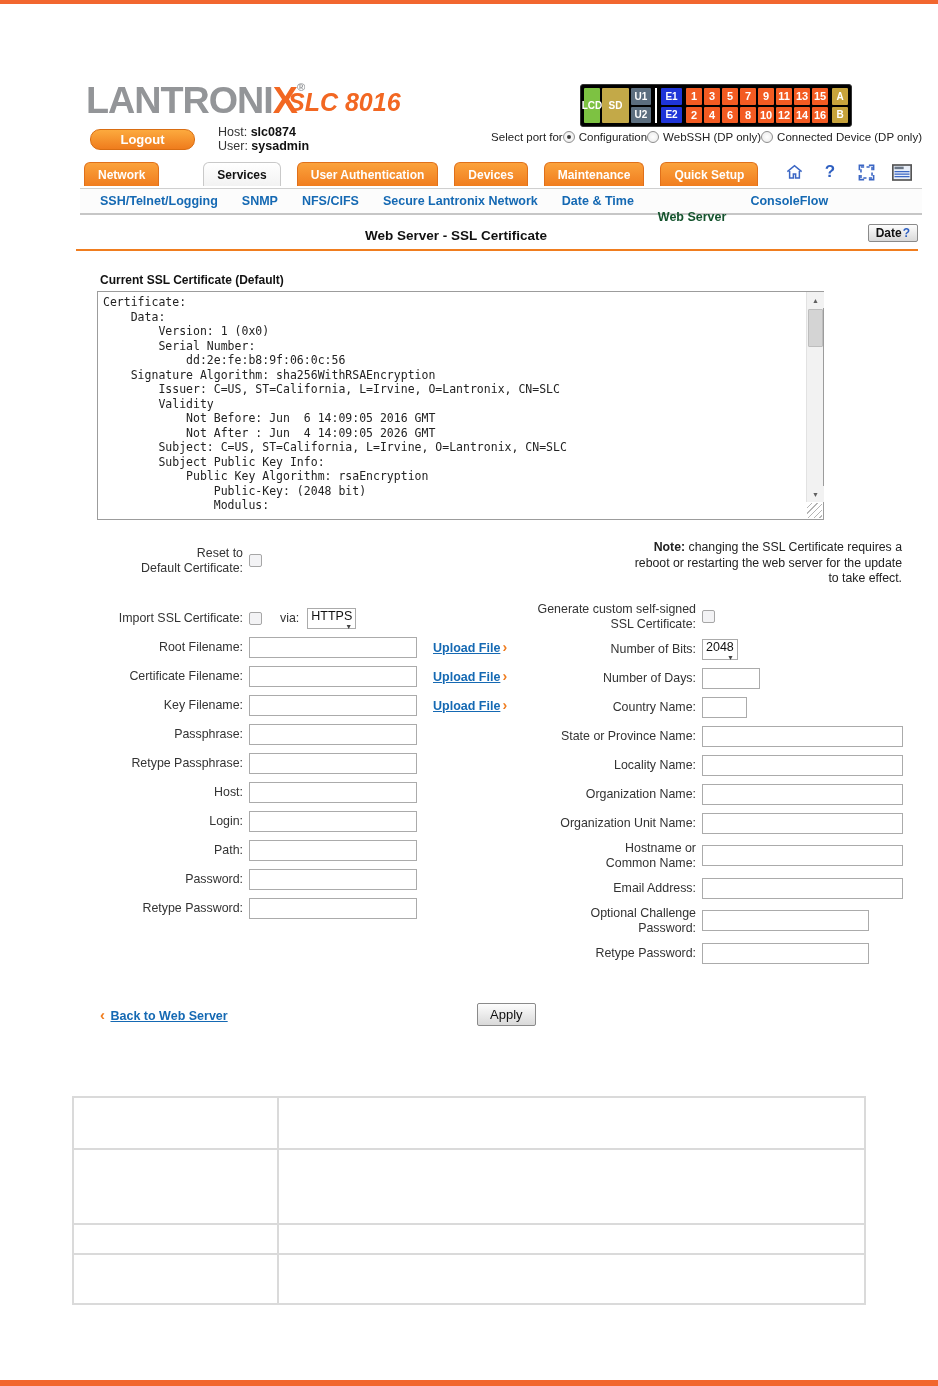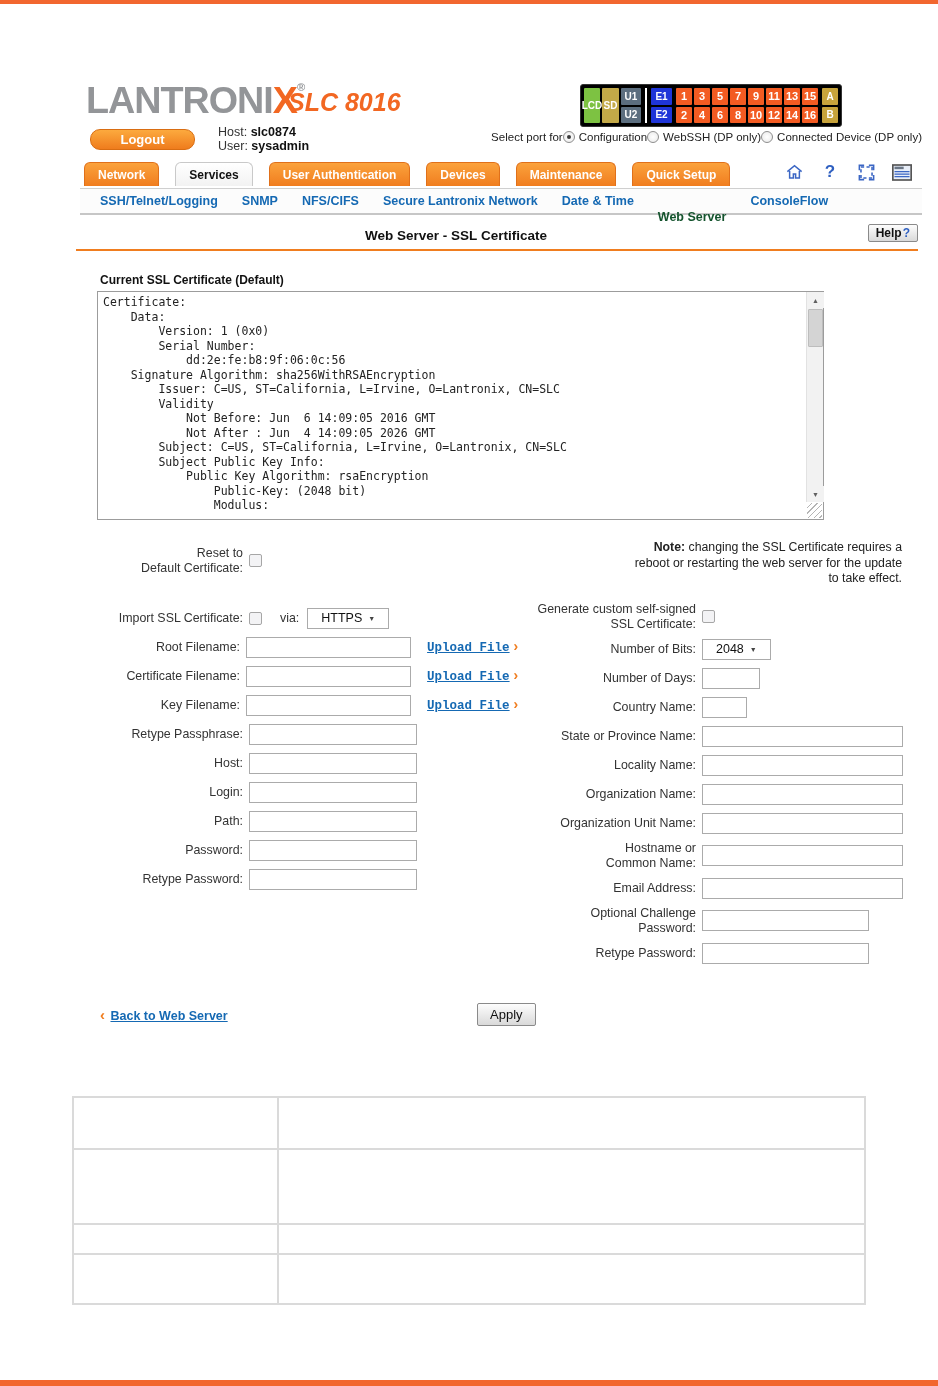--- a/index.html
+++ b/index.html
@@ -27,21 +27,21 @@
 
   
   .portbar { position:absolute; left:580px; top:84px; background:#000; border:1px solid #333;
              border-radius:3px; padding:3px; display:flex; align-items:stretch; height:43px; }
   .portbar .cell { display:flex; align-items:center; justify-content:center;
     color:#fff; font-weight:bold; font-size:10px; border-radius:1px; }
   .portbar .full { height:35px; }
   .portbar .col { display:flex; flex-direction:column; justify-content:space-between; height:35px; }
   .portbar .col .cell { height:16.5px; }
   .lcd { width:16px; background:#7dc242; }
-  .sd  { width:17px; background:#c3a948; margin-left:2px; }
+  .sd  { width:27px; background:#c3a948; margin-left:2px; }
   .ucol { margin-left:2px; } .ucol .cell { width:20px; background:#5c6e7f; }
   .vsep { width:2px; background:#fff; margin:0 4px; height:35px; }
   .ecol .cell { width:21px; background:#1f35d8; }
   .numgrid { display:grid; grid-template-columns:repeat(8,16px); grid-auto-rows:16.5px;
              gap:2px; margin-left:4px; }
   .numgrid .cell { background:#f35b22; font-size:11px; }
   .abcol { margin-left:4px; } .abcol .cell { width:16px; background:#c7a33b; }
 
   
   .portselect { position:absolute; right:16px; top:131px; display:flex; align-items:center;
@@ -50,21 +50,21 @@
   .radio { width:12px; height:12px; border:1px solid #8e8e8e; border-radius:50%;
            background:radial-gradient(#fff,#e8e8e8); position:relative; flex:0 0 auto; }
   .radio.sel::after { content:""; position:absolute; left:3px; top:3px; width:4px; height:4px;
            border-radius:50%; background:#3a3a3a; }
 
   
   .tabs { position:absolute; left:84px; top:162px; display:flex; gap:16px; }
   .tab { height:24px; line-height:24px; padding:0 13px; font-size:12px; font-weight:bold;
     color:#fff; background:linear-gradient(#fba23c,#f07d1f); border:1px solid #e0701a;
     border-bottom:none; border-radius:6px 6px 0 0; cursor:pointer; }
-  .tab.active { background:linear-gradient(#ffffff,#f2f2f2); color:#111; border-color:#c9c9c9; }
+  .tab.active { background:linear-gradient(#ffffff,#f2f2f2); color:#111; border-color:#c9c9c9;margin-left:28px; }
   .quickicons { position:absolute; right:26px; top:162px; display:flex; gap:16px; align-items:center; }
   .qicon { width:20px; height:20px; display:flex; align-items:center; justify-content:center; cursor:pointer; }
   .qicon.qmark { color:#2e5fc0; font-size:17px; font-weight:bold; }
 
   
   .subnav { position:absolute; left:80px; top:188px; width:842px; height:27px;
     background:#fcfcfc; border-top:1px solid #cfcfcf; border-bottom:2px solid #c6c6c6;
     display:flex; align-items:center; gap:24px; padding-left:20px;
     font-size:12.5px; font-weight:bold; }
   .subnav a { color:#1569b3; text-decoration:none; cursor:pointer; }
@@ -106,27 +106,27 @@
   .leftcol  { position:absolute; left:80px;  top:607px; width:440px; }
   .leftcol  .flbl { width:163px; }
   .rightcol { position:absolute; left:520px; top:602px; width:402px; }
   .rightcol .flbl { width:176px; }
   input[type=text] { height:21px; border:1px solid #ababab; font-size:12px; padding:0 4px;
                      font-family:"Liberation Sans",sans-serif; background:#fff; }
   .w-main { width:168px; } .w-lg { width:201px; } .w-md { width:167px; }
   .w-sm { width:58px; } .w-xs { width:45px; }
   .checkbox { width:13px; height:13px; border:1px solid #a6a6a6; background:#f3f3f5;
               border-radius:2px; display:inline-block; cursor:pointer; flex:0 0 auto; }
-  .select { display:inline-flex; align-items:center; justify-content:space-between;
-    border:1px solid #ababab; height:21px; background:#fff; padding:0 13px; font-size:12.5px;
-    color:#111; cursor:pointer; }
+  .select { display:inline-flex; align-items:flex-end; justify-content:space-between;
+    border:1px solid #ababab; height:21px; background:#fff; padding:0 3px; font-size:12.5px;
+    color:#111; cursor:pointer;flex-direction:column; }
   .select .arr { font-size:7px; color:#444; margin-left:6px; }
   .via-lbl { margin:0 8px 0 18px; font-size:12.4px; color:#333; }
   .upload { margin-left:16px; font-size:12.5px; font-weight:bold; color:#1569b3;
-            text-decoration:underline; cursor:pointer; white-space:nowrap;font-family:Liberation Mono, monospace; }
+            text-decoration:underline; cursor:pointer; white-space:nowrap; }
   .chev-r::after { content:"\203A"; color:#f07d1f; font-weight:bold; text-decoration:none;
                    display:inline-block; margin-left:2px; font-size:14px; }
   .resetrow { position:absolute; left:80px; top:546px; display:flex; align-items:center; }
   .resetrow .flbl { width:163px; }
   .note { position:absolute; left:630px; top:540px; width:272px; text-align:right;
           font-size:12.3px; line-height:15.5px; color:#222; }
 
   
   .backlink { position:absolute; left:100px; top:1006px; font-size:12.5px; font-weight:bold; }
   .backlink a { color:#1569b3; text-decoration:underline; cursor:pointer; }
@@ -247,21 +247,21 @@
   <a>SNMP</a>
   <a>NFS/CIFS</a>
   <a>Secure Lantronix Network</a>
   <a>Date &amp; Time</a>
   <a class="current">Web Server</a>
   <a>ConsoleFlow</a>
 </div>
 
 <div class="titlebar">
   <div class="pagetitle">Web Server - SSL Certificate</div>
-  <button class="btn help-btn"><span>Help</span><span class="q">?</span></button>
+  <button class="btn help-btn"><span>Date</span><span class="q">?</span></button>
 </div>
 
 <div class="certlabel">Current SSL Certificate (Default)</div>
 <div class="certbox">
   <div class="certtext">Certificate:
     Data:
         Version: 1 (0x0)
         Serial Number:
             dd:2e:fe:b8:9f:06:0c:56
     Signature Algorithm: sha256WithRSAEncryption
@@ -308,20 +308,24 @@
     <span class="flbl">Certificate Filename:</span>
     <input type="text" class="w-main" style="">
     <a class="upload chev-r">Upload File</a>
   </div>
   <div class="frow">
     <span class="flbl">Key Filename:</span>
     <input type="text" class="w-main" style="">
     <a class="upload chev-r">Upload File</a>
   </div>
   <div class="frow">
+    <span class="flbl">Passphrase:</span>
+    <input type="text" class="w-main" style="">
+  </div>
+  <div class="frow">
     <span class="flbl">Retype Passphrase:</span>
     <input type="text" class="w-main" style="">
   </div>
   <div class="frow">
     <span class="flbl">Host:</span>
     <input type="text" class="w-main" style="">
   </div>
   <div class="frow">
     <span class="flbl">Login:</span>
     <input type="text" class="w-main" style="">

